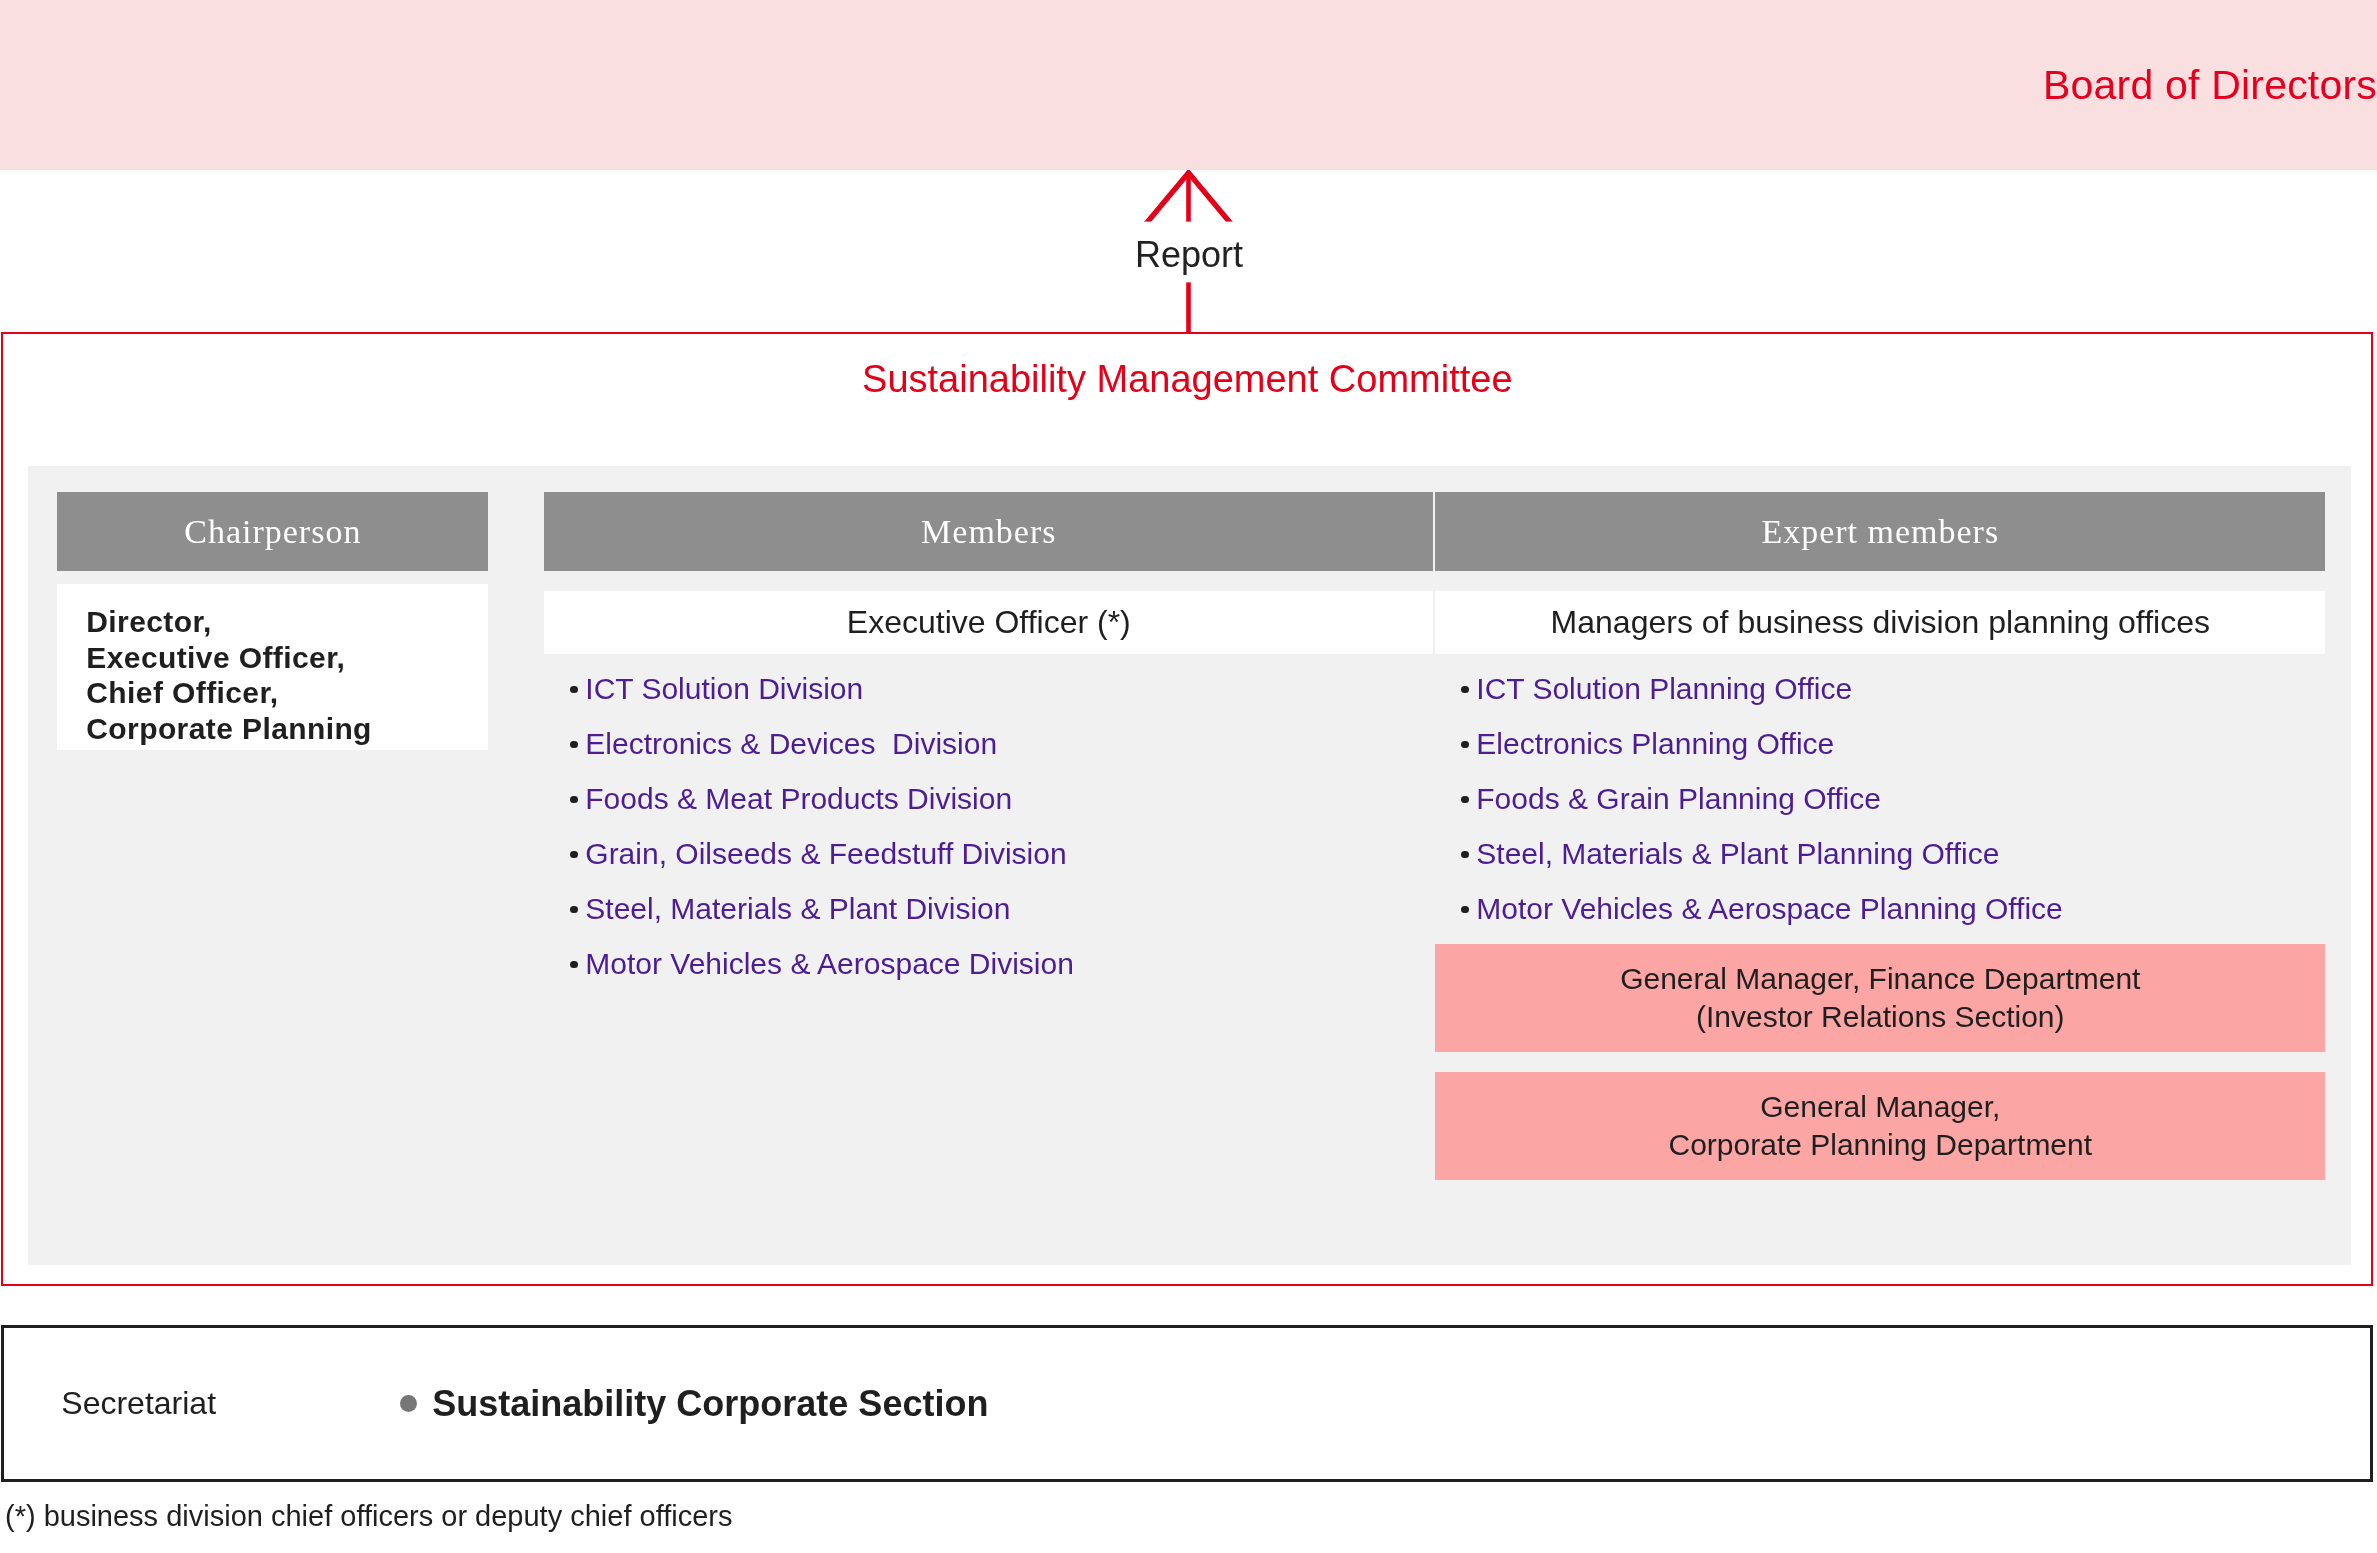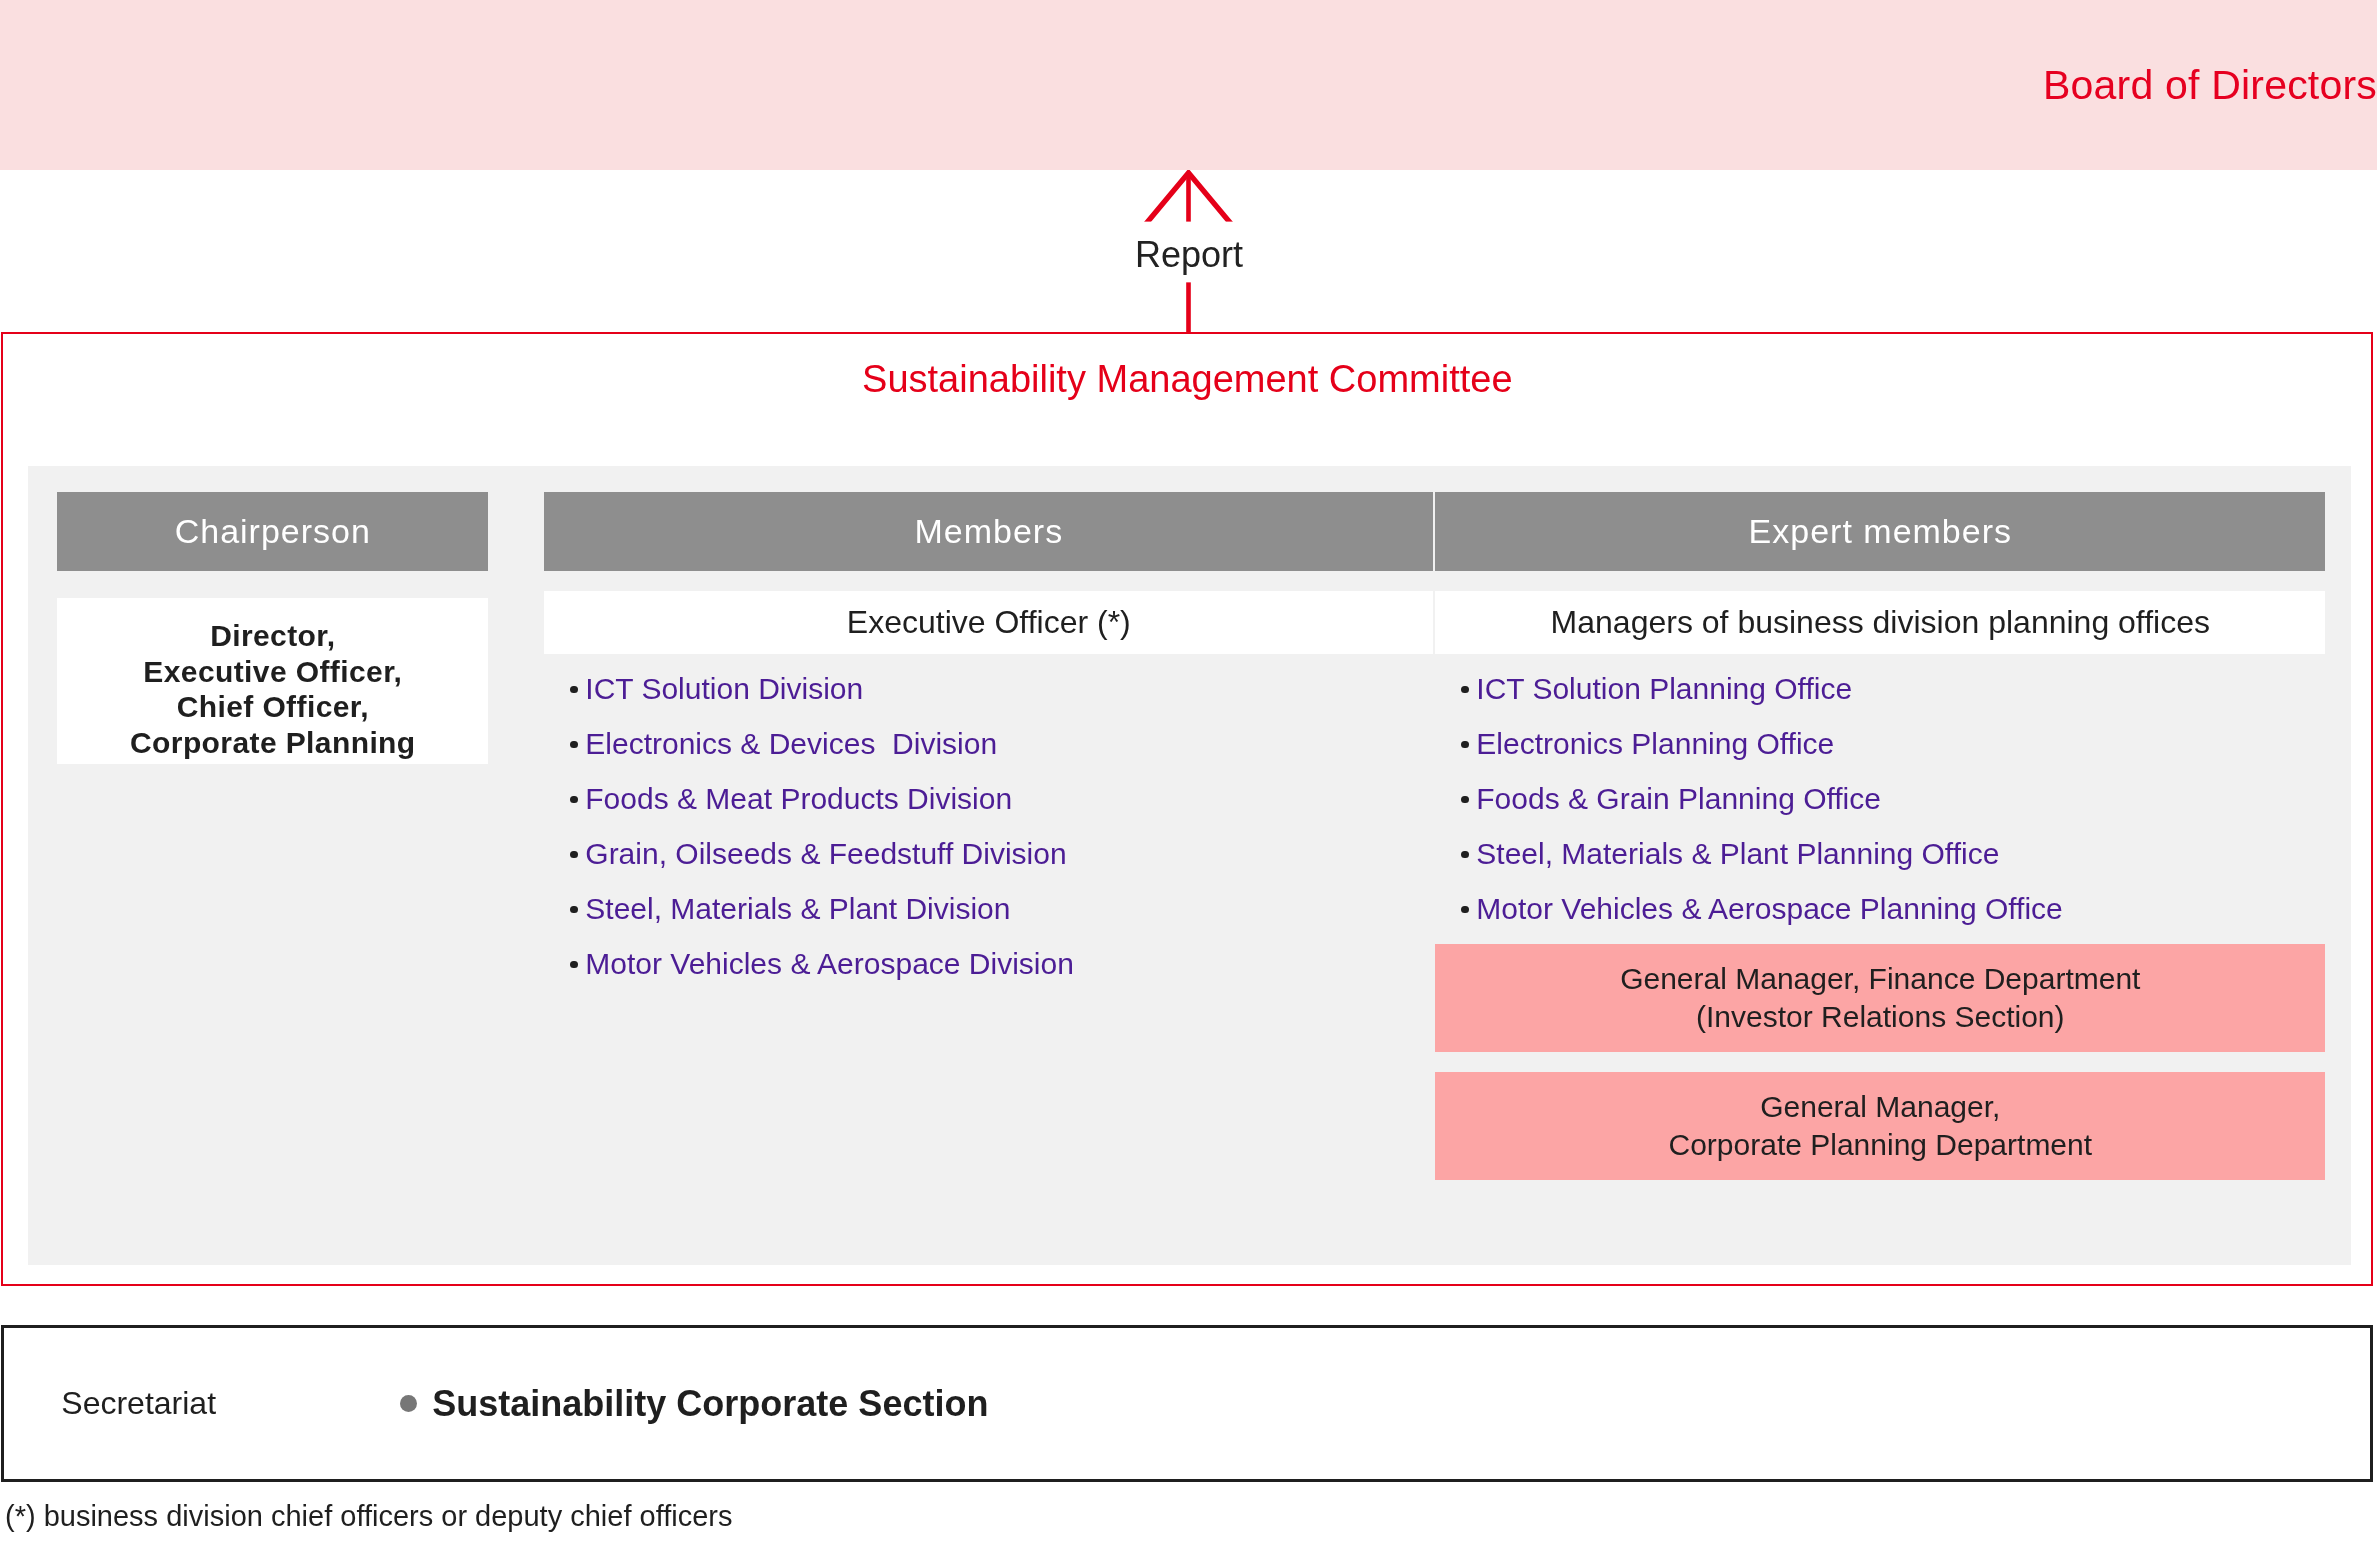--- a/index.html
+++ b/index.html
@@ -82,29 +82,29 @@
   .col-expert  { left: 1407px; width: 890px; }
 
   .col-head {
     background: #8e8e8e;
     color: #ffffff;
     font-size: 34px;
     text-align: center;
     height: 79px;
     line-height: 79px;
     letter-spacing: 1px;
+    font-family: Liberation Serif, serif;
   }
 
   .chair-body {
-    margin-top: 27px;
+    margin-top: 13px;
     background: #ffffff;
     padding: 20px 29px 22.5px 29px;
     box-sizing: border-box;
     height: 166px;
-    text-align: center;
   }
   .chair-line {
     font-size: 30px;
     font-weight: bold;
     color: #1f1f1f;
     line-height: 1.18;
     letter-spacing: 0.4px;
     white-space: pre;
   }
 

